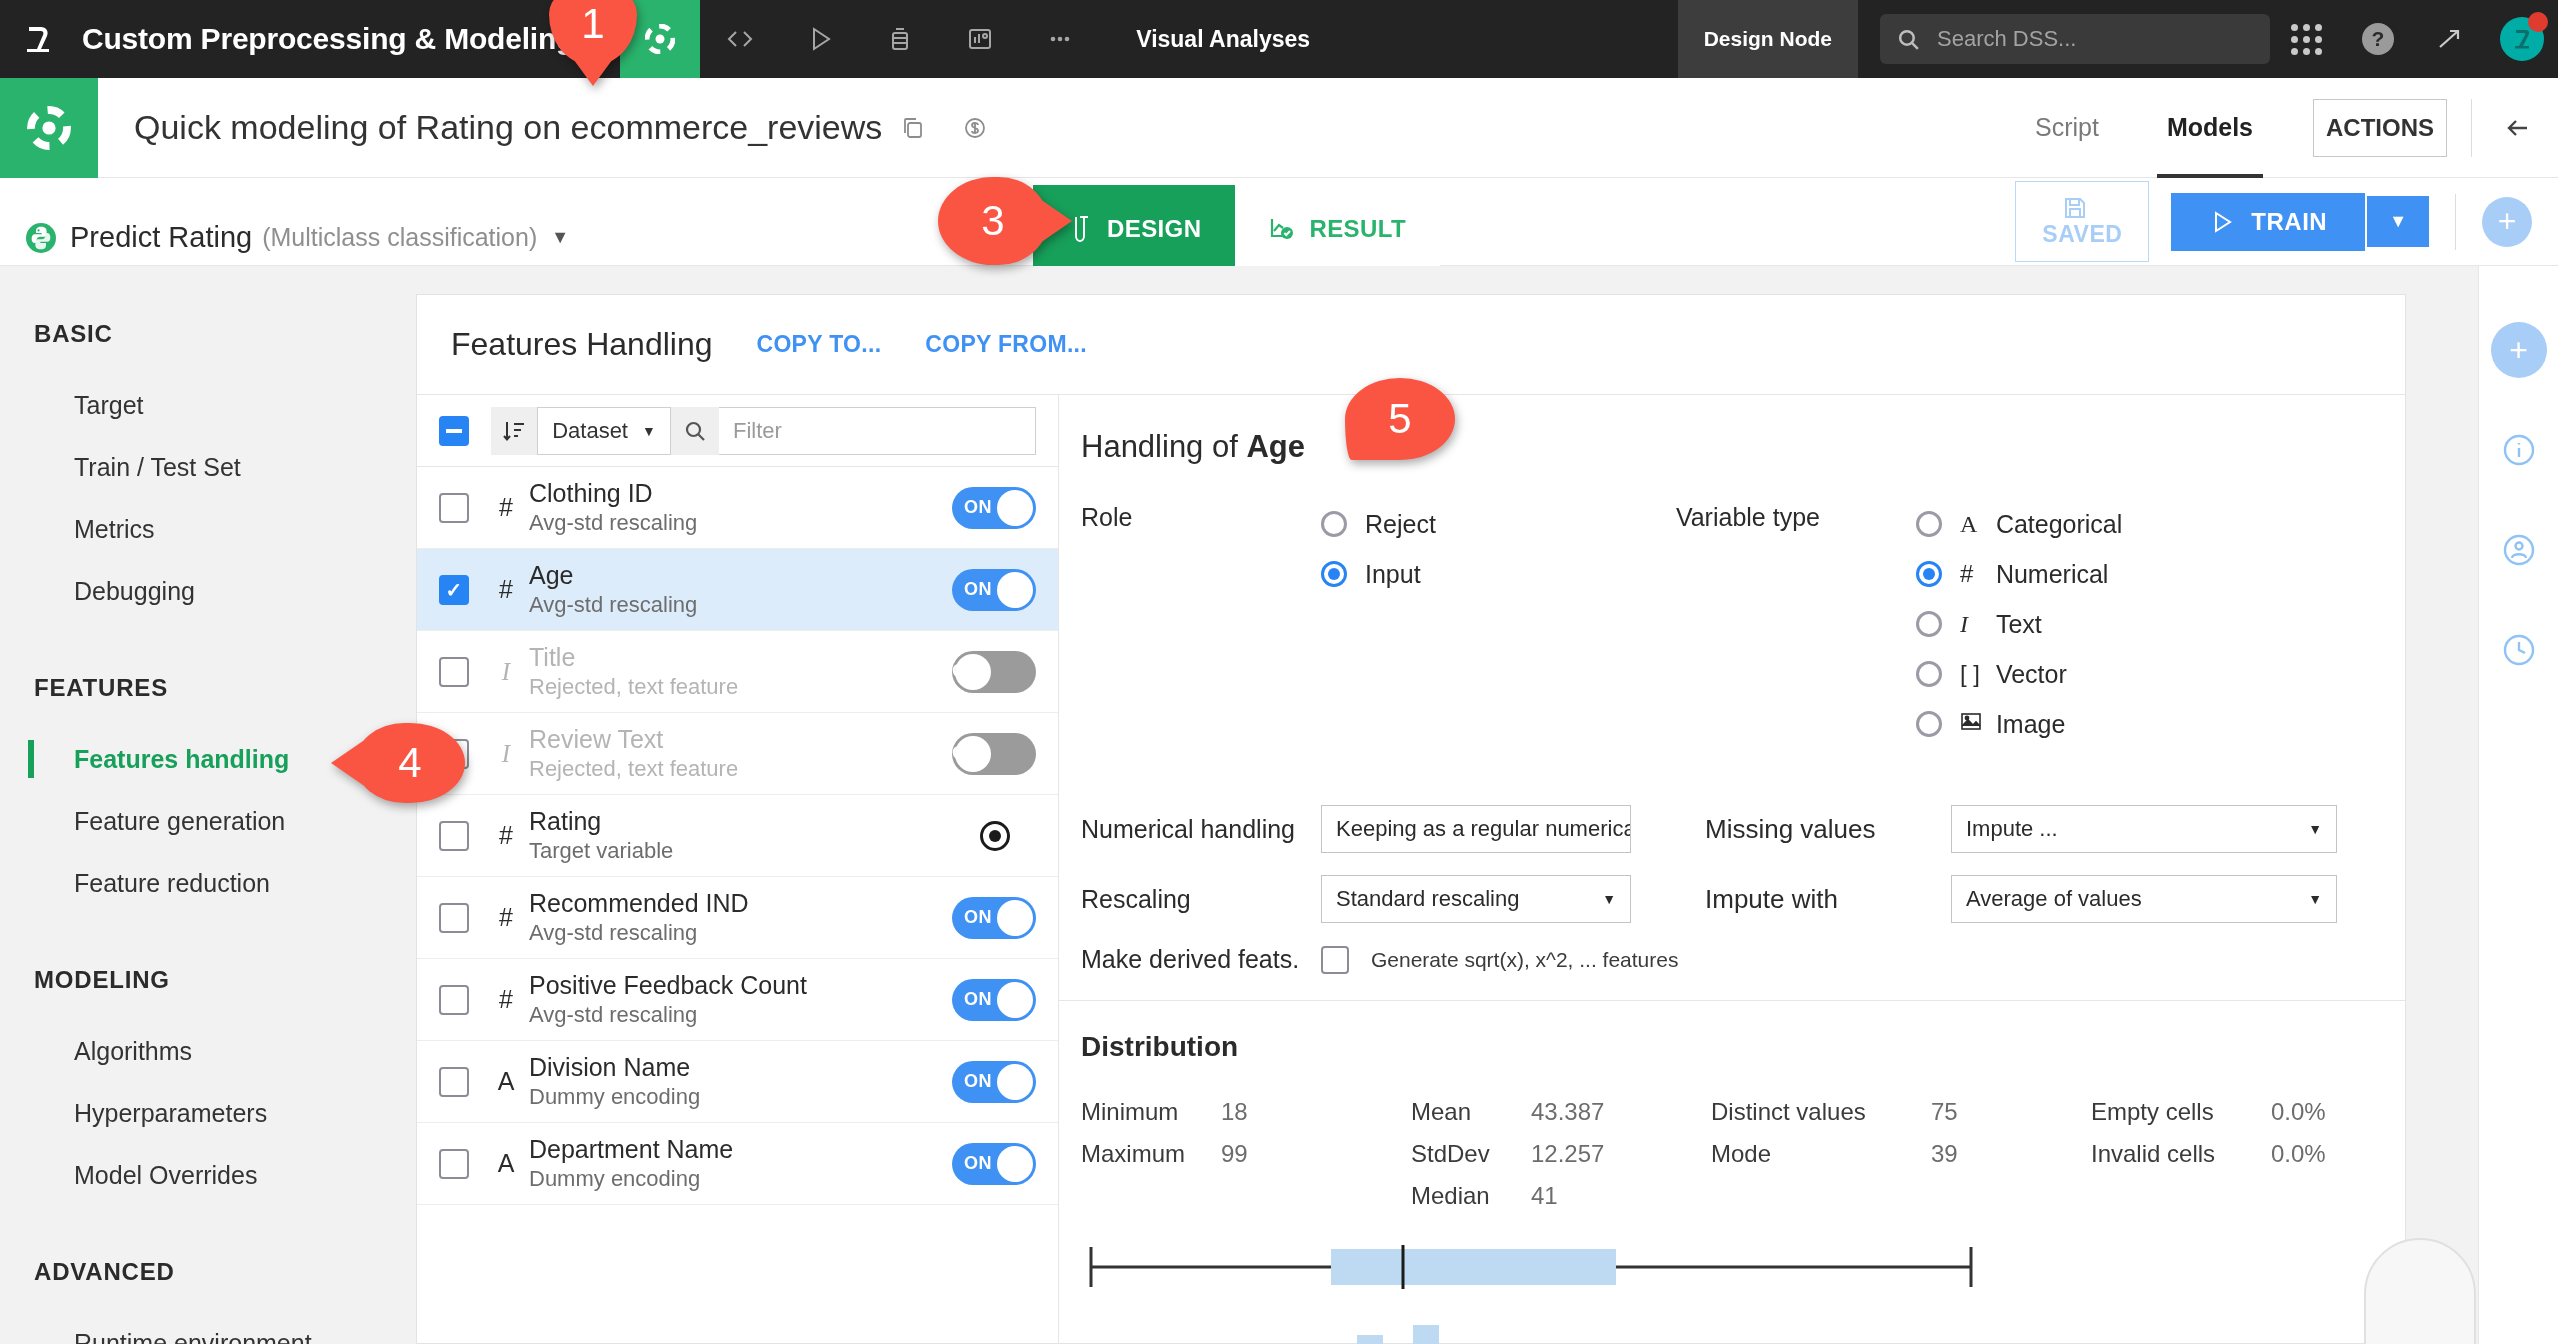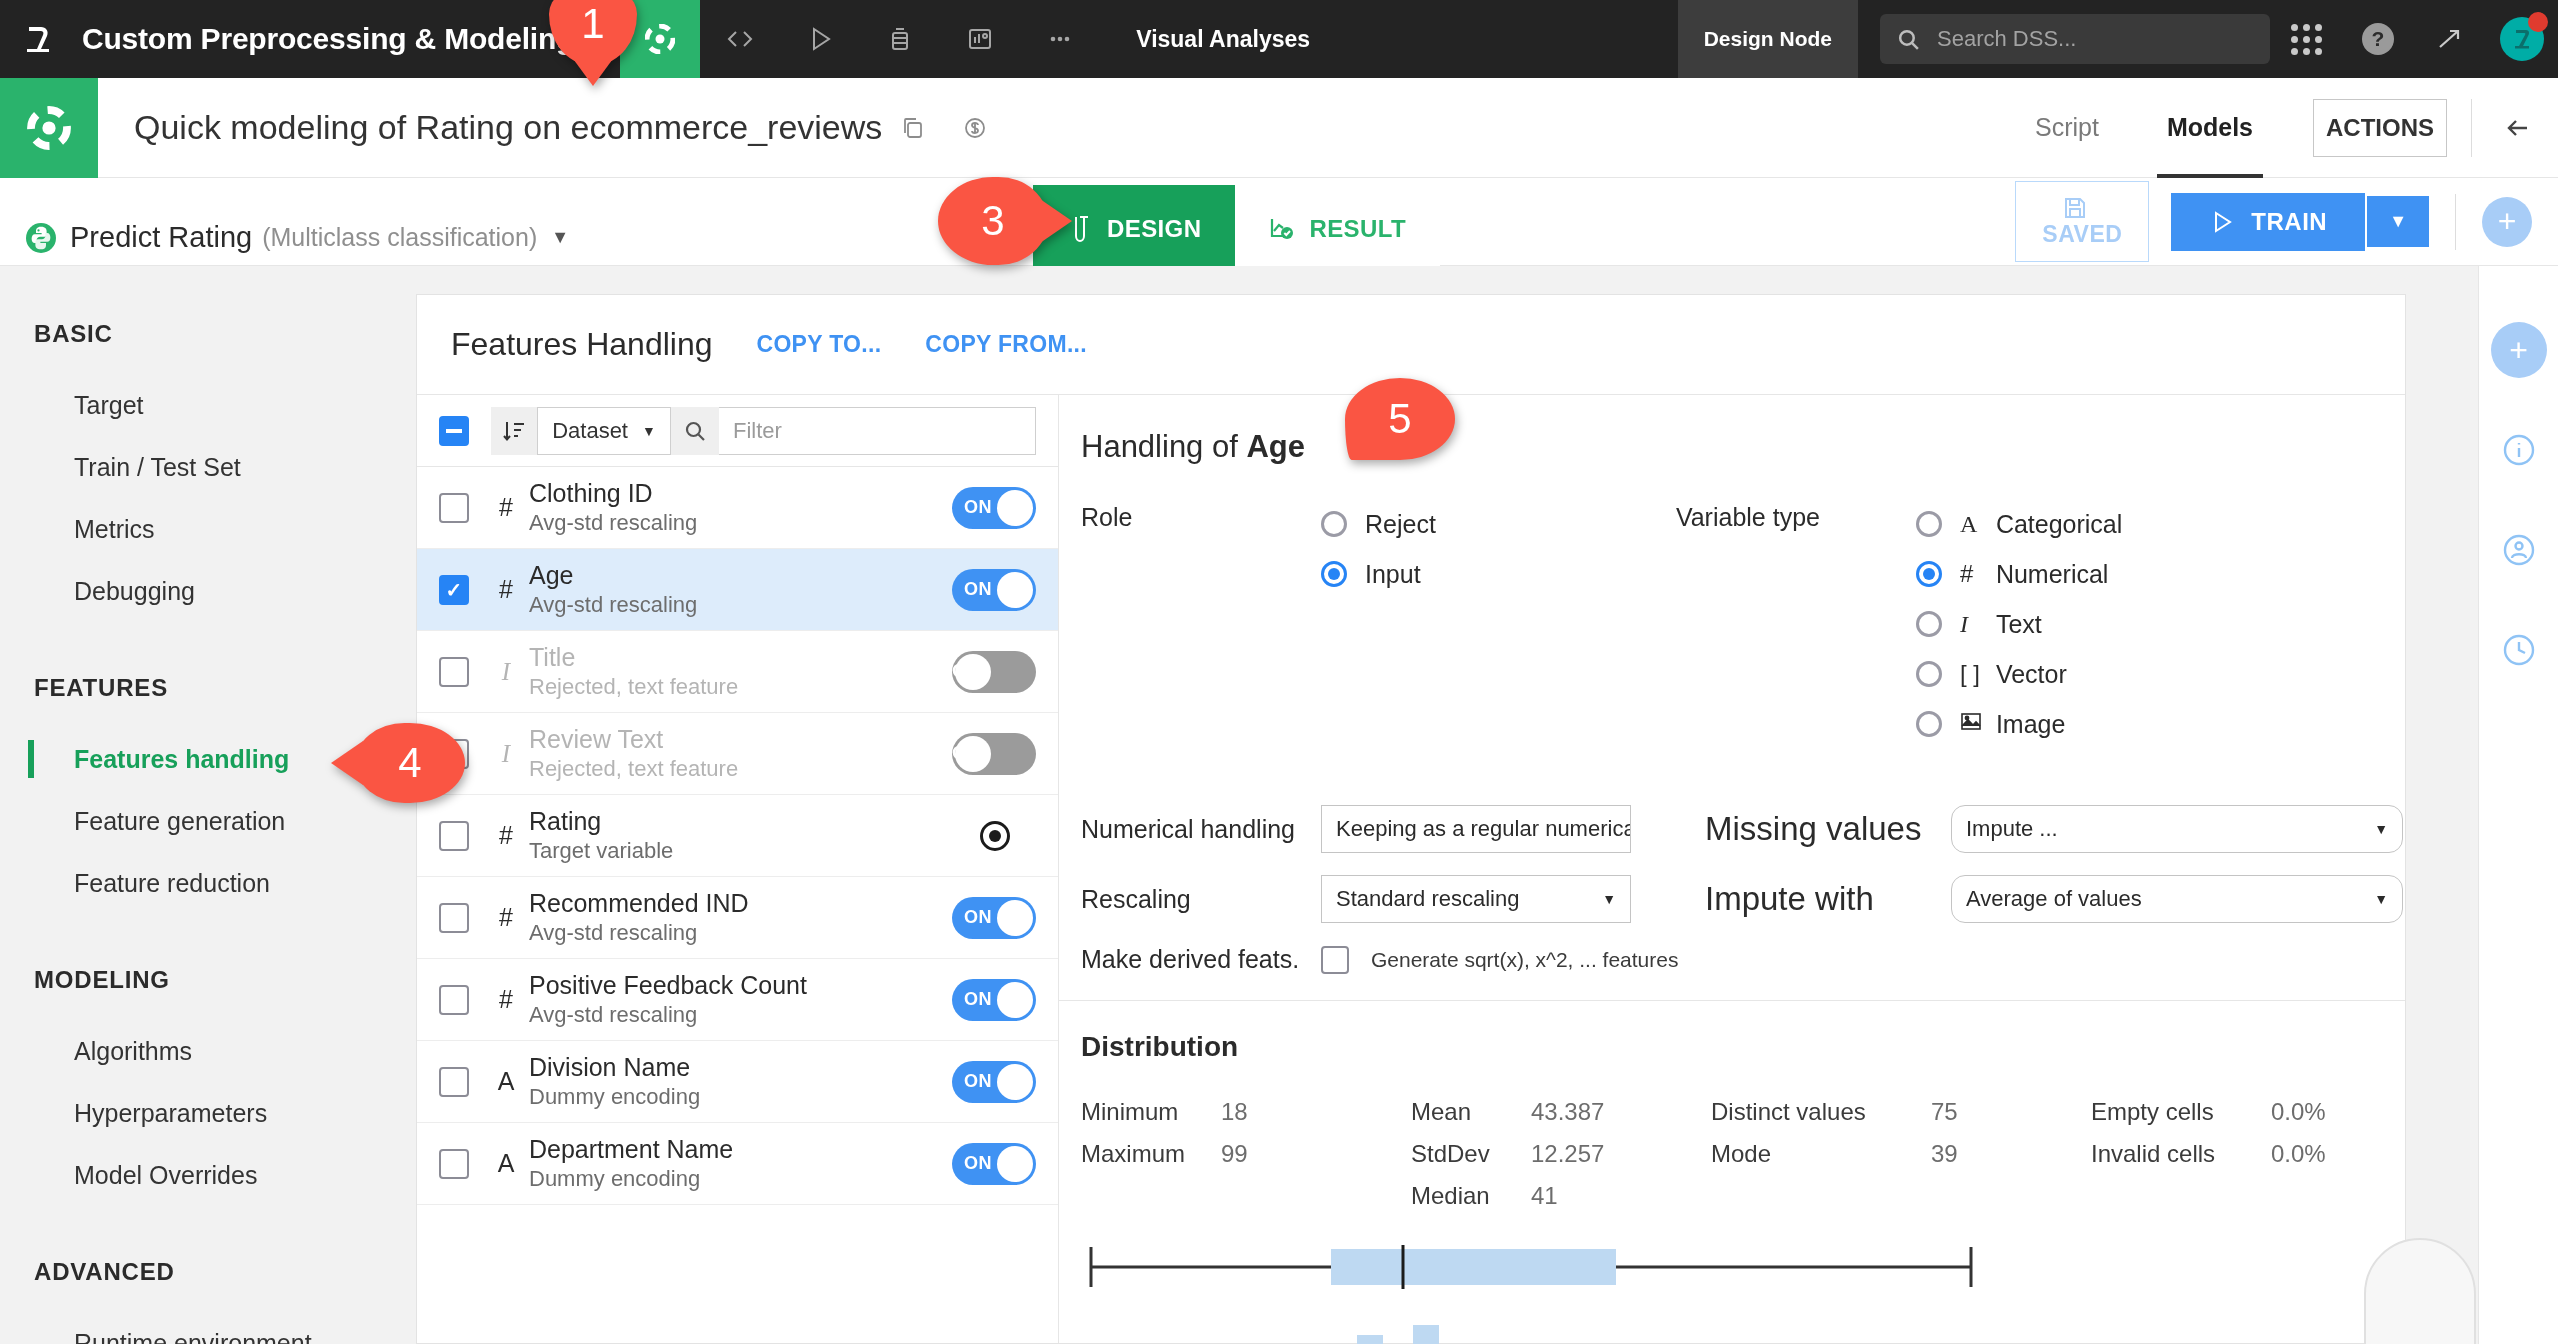--- a/index.html
+++ b/index.html
@@ -289,22 +289,22 @@
 
   .opts { padding: 56px 0 0 22px; }
   .opt-row { display: flex; align-items: center; margin-bottom: 22px; }
   .opt-label { font-size: 25px; color: #2b2b2b; width: 240px; flex: none; }
   .sel-box {
     width: 310px; height: 48px; border: 1px solid #c4c4c4; display: flex; align-items: center;
     padding: 0 14px; font-size: 22px; color: #2b2b2b; background: #fff; flex: none;
     justify-content: space-between; white-space: nowrap; overflow: hidden;
   }
   .sel-box .caret { font-size: 14px; margin-left: 10px; flex: none; }
-  .opt-label-r { font-size: 33px; color: #2b2b2b; width: 246px; flex: none; margin-left: 74px; }
-  .sel-box.wide { width: 452px; border-radius: 14px; }
+  .opt-label-r { font-size: 26px; color: #2b2b2b; width: 246px; flex: none; margin-left: 74px; }
+  .sel-box.wide { width: 386px; }
   .cb-plain {
     width: 28px; height: 28px; border: 2px solid #8c8c96; border-radius: 4px; background: #fff; flex: none;
   }
   .derived-text { font-size: 21px; color: #3b3b3b; margin-left: 22px; }
 
   .dist { border-top: 1px solid #e6e6e6; padding: 30px 0 0 22px; flex: 1; min-height: 0; }
   .dist-title { font-size: 28px; font-weight: bold; color: #2b2b2b; }
   .dist-stats { display: flex; margin-top: 28px; }
   .stat-col { display: flex; flex-direction: column; }
   .stat-row { display: flex; height: 42px; align-items: center; }

